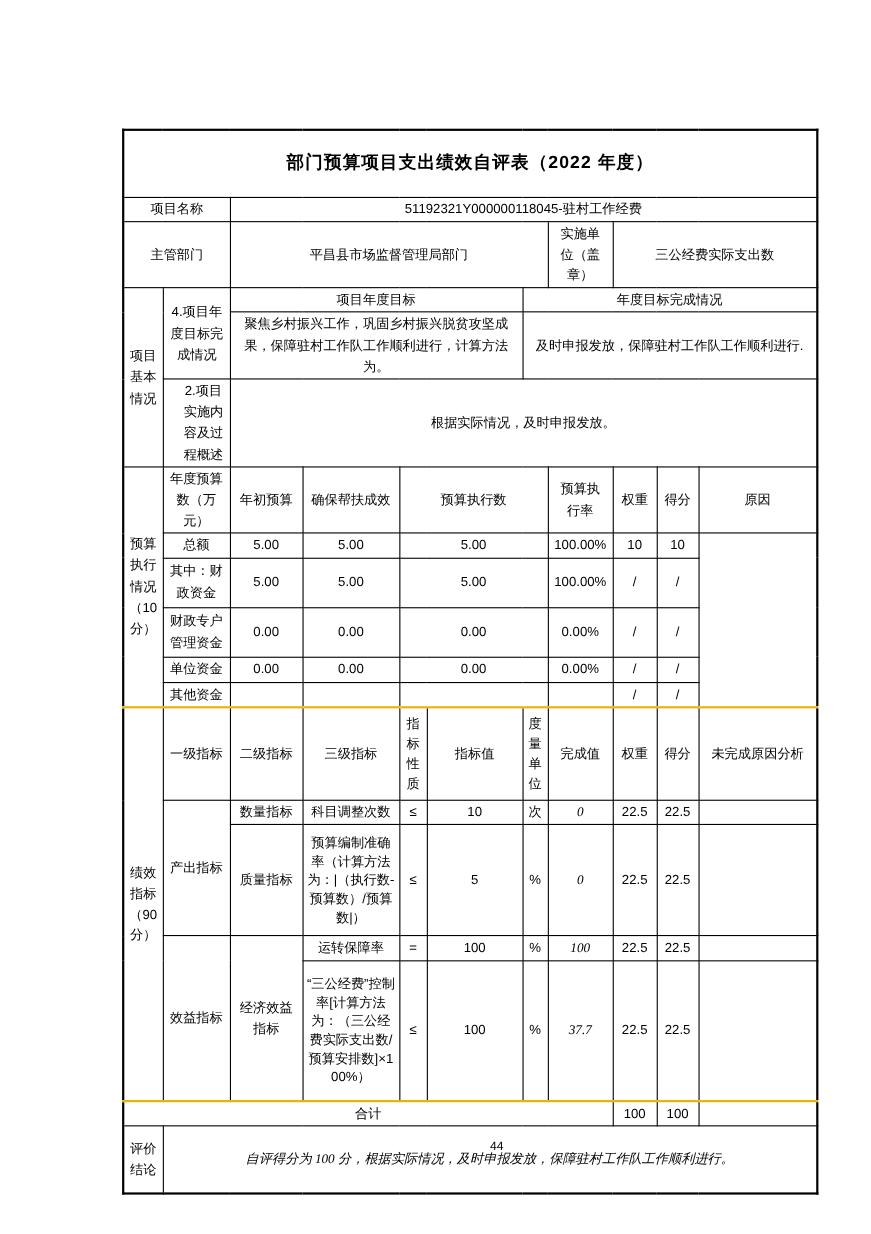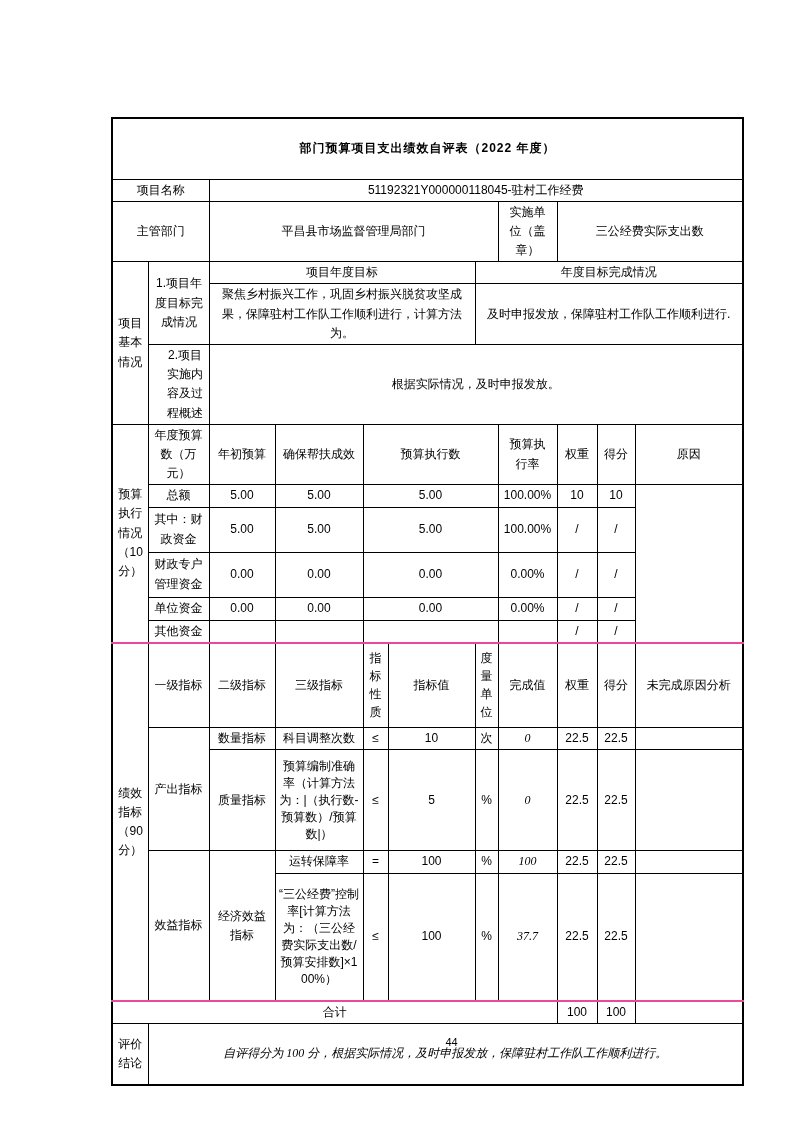--- a/index.html
+++ b/index.html
@@ -15,27 +15,27 @@
   }
   table.main td{
     border:1px solid #000;
     padding:1px 3px;
     vertical-align:middle;
     text-align:center;
     word-break:break-all;
     overflow:hidden;
   }
   table.main{border:2px solid #000;}
-  tr.thick-top td{border-top:2px solid #ec4899;}
+  tr.thick-top td{border-top:2px solid #eab308;}
   td.left{text-align:left;padding-left:7px;}
   td.pre{white-space:pre-line;}
   td.tight{line-height:1.42;}
   td.vhead{padding:1px 0;line-height:1.5;}
   .title-cell{
-    font-size:12px;font-weight:bold;letter-spacing:1px;
+    font-size:16px;font-weight:bold;letter-spacing:1px;
     border:none;
   }
   .ital{
     font-family:"Liberation Serif","DejaVu Serif",serif;
     font-style:italic;
   }
   .pagenum{
     position:absolute;left:111px;top:1036px;width:631px;
     text-align:center;font-size:11px;padding-left:25px;
   }
@@ -74,21 +74,21 @@
       <td colspan="2" class="left">主管部门</td>
       <td colspan="5" class="left">平昌县市场监督管理局部门</td>
       <td class="left pre">实施单
 位（盖
 章）</td>
       <td colspan="3">三公经费实际支出数</td>
     </tr>
 
     <tr style="height:22px">
       <td rowspan="3">项目基本情况</td>
-      <td rowspan="2" class="left" style="padding-left:4px">1.项目年度目标完成情况</td>
+      <td rowspan="2" class="left" style="padding-left:4px">4.项目年度目标完成情况</td>
       <td colspan="4">项目年度目标</td>
       <td colspan="5">年度目标完成情况</td>
     </tr>
     <tr style="height:56px">
       <td colspan="4" class="left">聚焦乡村振兴工作，巩固乡村振兴脱贫攻坚成果，保障驻村工作队工作顺利进行，计算方法为。</td>
       <td colspan="5" class="left">及时申报发放，保障驻村工作队工作顺利进行.</td>
     </tr>
     <tr style="height:63px">
       <td class="left" style="padding-left:16px">2.项目实施内容及过程概述</td>
       <td colspan="9" class="left">根据实际情况，及时申报发放。</td>

